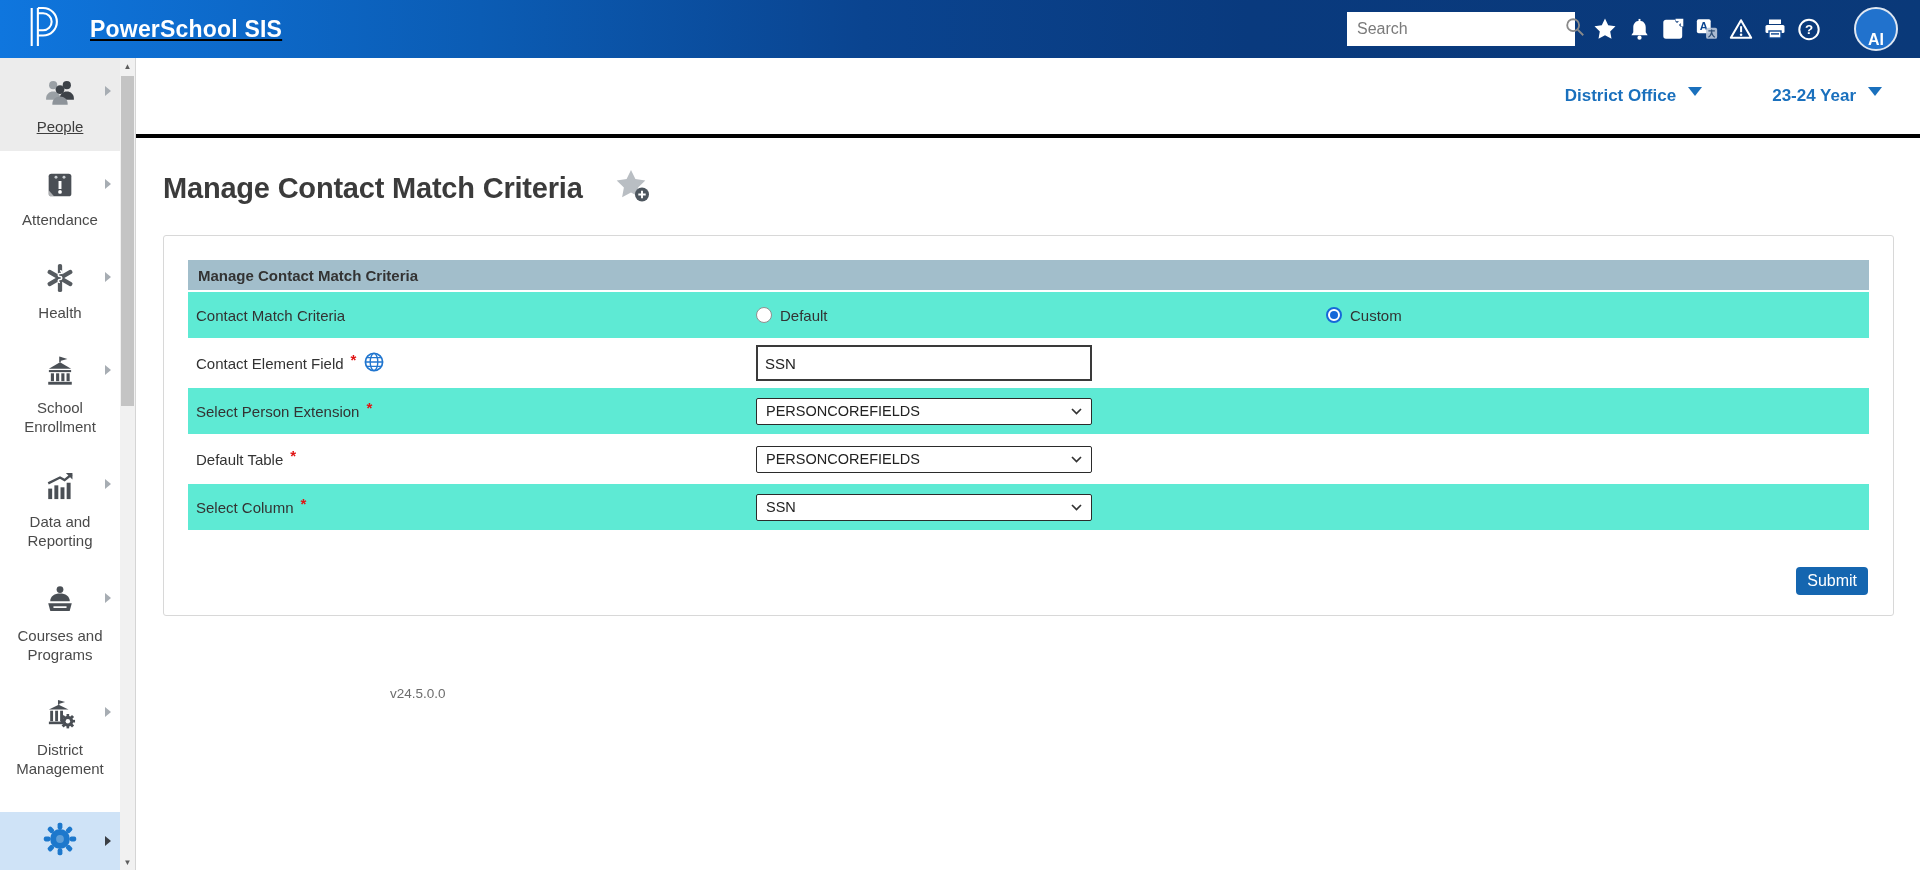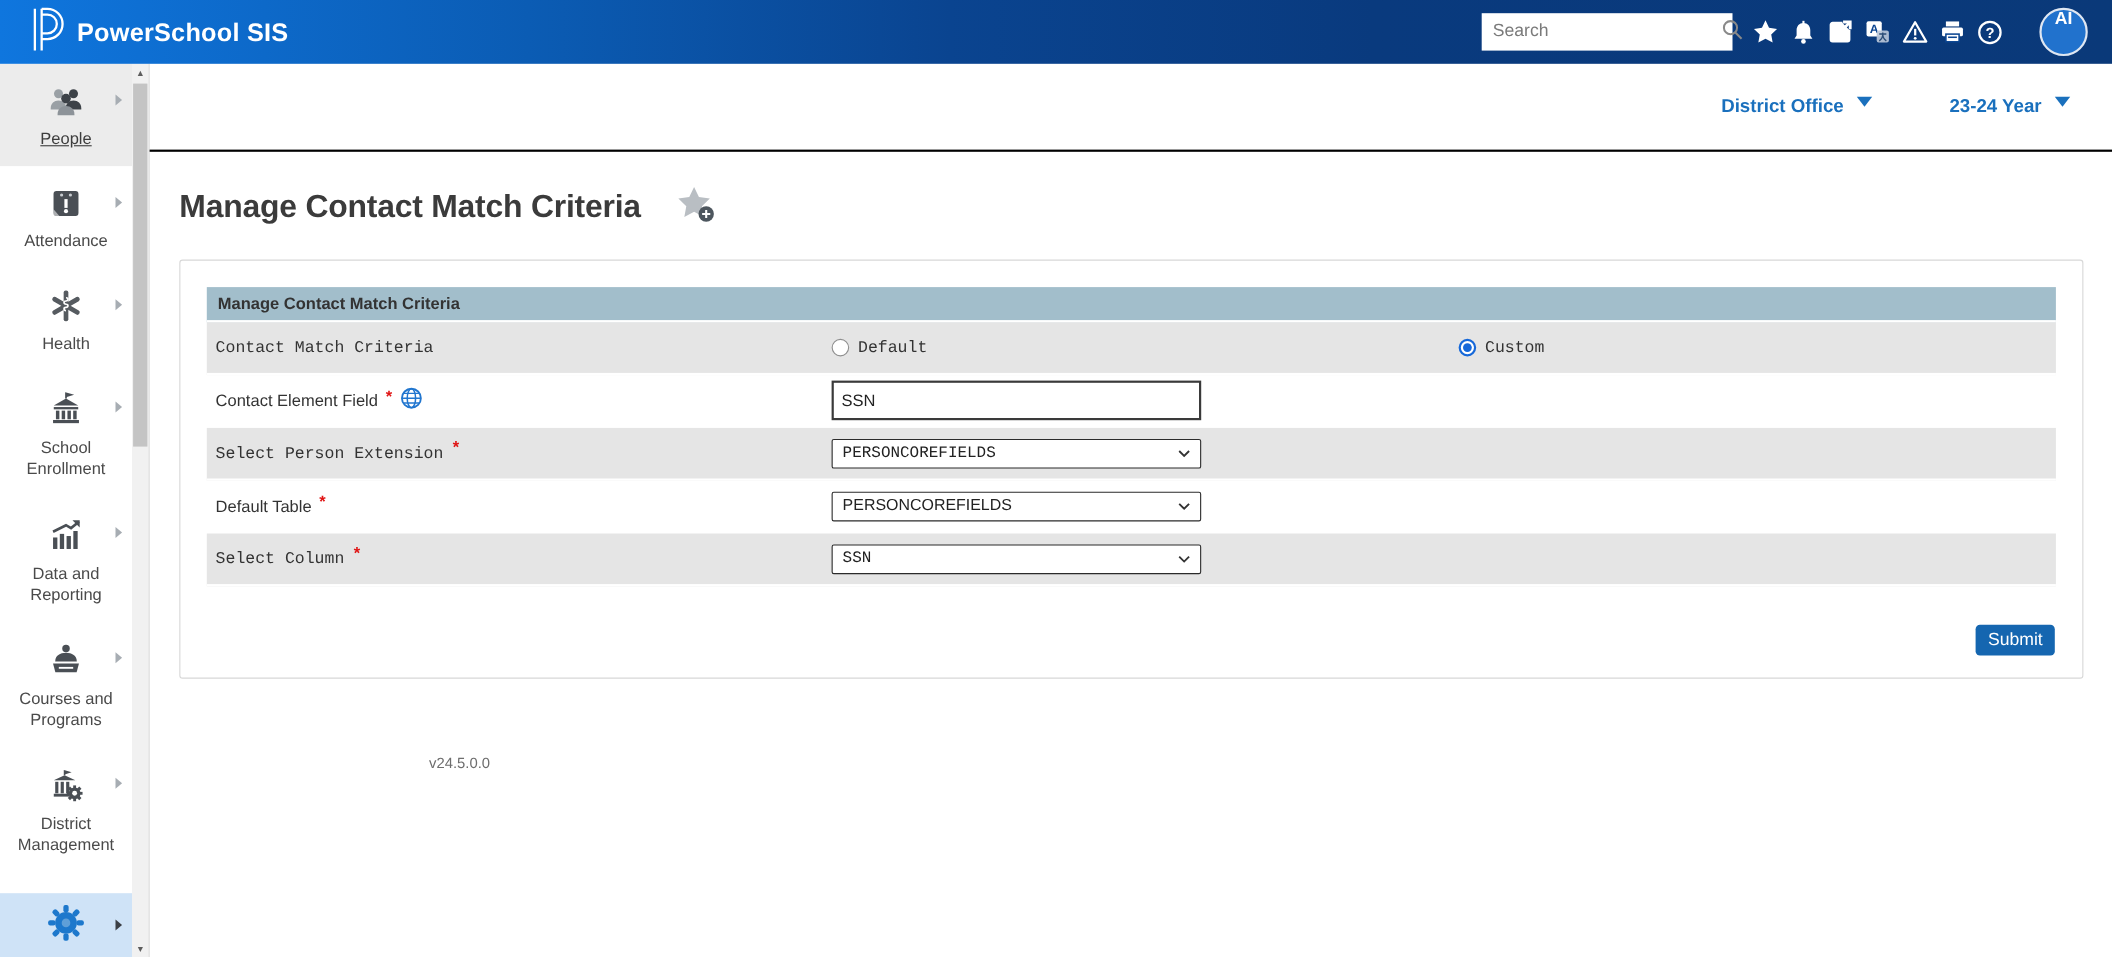--- a/index.html
+++ b/index.html
@@ -2,31 +2,31 @@
 <html><head>
 <meta charset="utf-8">
 <style>
   * { margin:0; padding:0; box-sizing:border-box; }
   html,body { width:1920px; height:870px; overflow:hidden; font-family:"Liberation Sans", sans-serif; background:#fff; }
 
   
   .topbar { position:absolute; left:0; top:0; width:1920px; height:58px;
     background:linear-gradient(90deg,#0f76de 0%,#0b5cb4 25%,#0a4490 45%,#093a7e 65%,#0a3979 100%);
     display:flex; align-items:center; z-index:10; }
-  .logo-wrap { display:flex; align-items:center; margin-left:26px; gap:6px; }
+  .logo-wrap { display:flex; align-items:center; margin-left:26px; gap:26px;text-decoration:underline; }
   .app-title { color:#fff; font-size:23px; font-weight:bold; letter-spacing:.2px; }
   .search-wrap { position:absolute; left:1347px; top:12px; width:228px; height:34px; background:#fff;
     border-radius:0; display:flex; align-items:center; padding:0 8px 0 10px; }
   .search-wrap input { flex:1; border:none; outline:none; font-size:16px; color:#444; font-family:inherit; background:transparent; }
   .search-wrap input::placeholder { color:#7a7a7a; }
   .hdr-icons { position:absolute; left:1593px; top:0; height:58px; display:flex; align-items:center; gap:10px; }
   .hdr-icon { width:24px; height:24px; display:flex; align-items:center; justify-content:center; cursor:pointer; }
   .avatar { position:absolute; left:1854px; top:7px; width:44px; height:44px; border-radius:50%;
     background:#2172cd; border:2.5px solid #dfe7f2; color:#fff; font-size:16px; font-weight:bold;
-    display:flex; align-items:flex-start; justify-content:center; cursor:pointer; }
+    display:flex; align-items:flex-end; justify-content:center; cursor:pointer; }
 
   
   .sidebar { position:absolute; left:0; top:58px; width:135px; bottom:0; background:#fff; }
   .nav-list { position:absolute; left:0; top:0; width:115px; }
   .nav-item { position:relative; width:120px; padding:18px 10px 15px 10px; text-align:center; cursor:pointer; }
   .nav-item.active { background:#ececec; }
   .nav-icon { display:flex; justify-content:center; }
   .nav-label { margin-top:9px; font-size:15px; color:#4a4a4a; line-height:19px; }
   .nav-item.active .nav-label { text-decoration:underline; color:#3d3d3d; }
   .nav-chevron { position:absolute; right:9px; top:28px; width:0; height:0;
@@ -37,37 +37,37 @@
 
   
   .sb-scroll { position:absolute; right:0; top:0; bottom:0; width:15px; background:#f1f1f1; }
   .sb-btn { position:absolute; left:0; width:15px; height:16px; color:#5d5d5d; font-size:8px;
     display:flex; align-items:center; justify-content:center; cursor:pointer; }
   .sb-up { top:0; } .sb-down { bottom:0; }
   .sb-thumb { position:absolute; left:1px; top:18px; width:13px; height:330px; background:#c4c4c4; cursor:pointer; }
 
   
   .main { position:absolute; left:135px; top:58px; right:0; bottom:0; background:#fff; border-left:1px solid #d5d5d5; }
-  .context-band { height:80px; border-bottom:2px solid #000000; display:flex; align-items:center;
+  .context-band { height:80px; border-bottom:4px solid #000000; display:flex; align-items:center;
     justify-content:flex-end; padding-right:38px; gap:70px; }
   .ctx-sel { display:flex; align-items:flex-start; gap:12px; color:#1a70bd; font-size:17px; font-weight:bold; cursor:pointer; }
   .ctx-caret { width:0; height:0; border-top:9px solid #1a70bd; border-left:7px solid transparent;
     border-right:7px solid transparent; margin-top:1px; }
 
   .title-row { margin:30px 0 0 27px; display:flex; align-items:center; gap:32px; }
   .page-title { font-size:29px; font-weight:bold; color:#3b3b3b; letter-spacing:-.2px; }
 
   .form-box { position:relative; margin:27px 0 0 27px; width:1731px; height:381px;
     border:1px solid #d8d8d8; border-radius:3px; padding:24px; }
   .tbl { width:100%; }
   .tbl-header { height:32px; background:#a2becb; display:flex; align-items:center; padding-left:10px;
     font-size:15px; font-weight:bold; color:#333; border-bottom:2px solid #fff; }
   .form-row { display:grid; grid-template-columns:560px 1fr; align-items:center; height:48px;
     padding-left:8px; border-bottom:2px solid #fff; }
-  .form-row.alt { background:#e5e5e5;font-family:Liberation Mono, monospace; }
+  .form-row.alt { background:#5eead4; }
   .row-label { font-size:15px; color:#333; display:flex; align-items:center; gap:7px; }
   .req { color:#e01414; font-size:15px; font-weight:bold; vertical-align:super; position:relative; top:-4px; }
   .radio-cell { position:relative; height:100%; display:flex; align-items:center; }
   .radio-opt { display:flex; align-items:center; gap:8px; cursor:pointer; }
   .radio-opt.opt2 { position:absolute; left:570px; }
   .radio-circ { width:16px; height:16px; border-radius:50%; border:1.5px solid #8f8f8f; background:#fff; }
   .radio-circ.checked { border:2px solid #1668d9; display:flex; align-items:center; justify-content:center; }
   .radio-dot { width:8px; height:8px; border-radius:50%; background:#1668d9; }
   .radio-text { font-size:15px; color:#333; }
   .txt-input { width:336px; height:36px; border:2px solid #3a3a3a; font-size:15px; color:#222;

